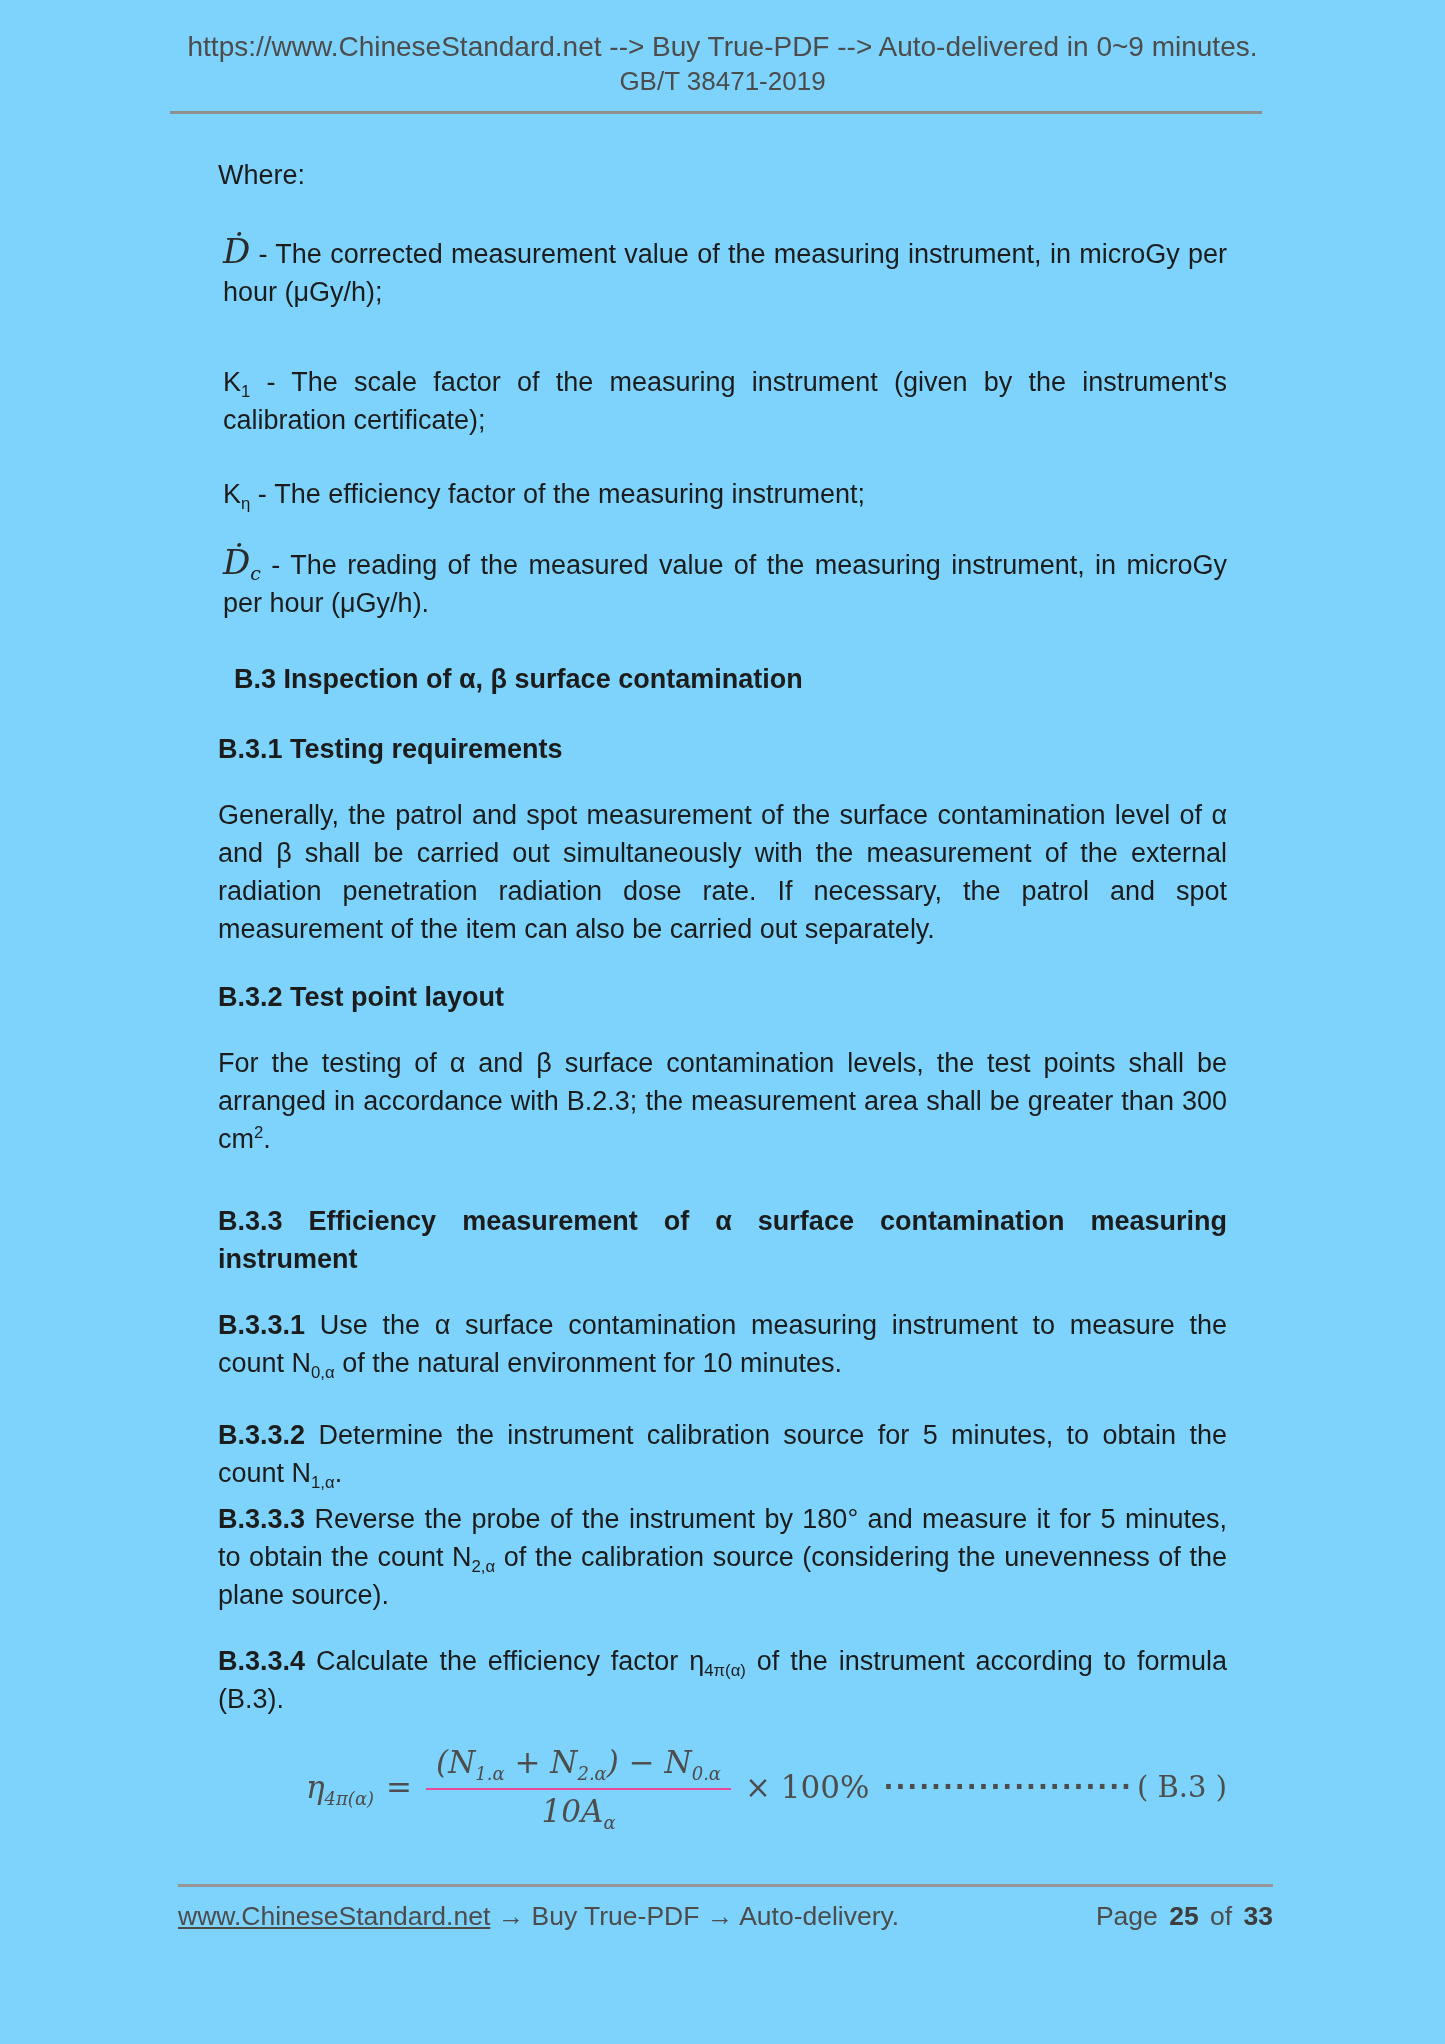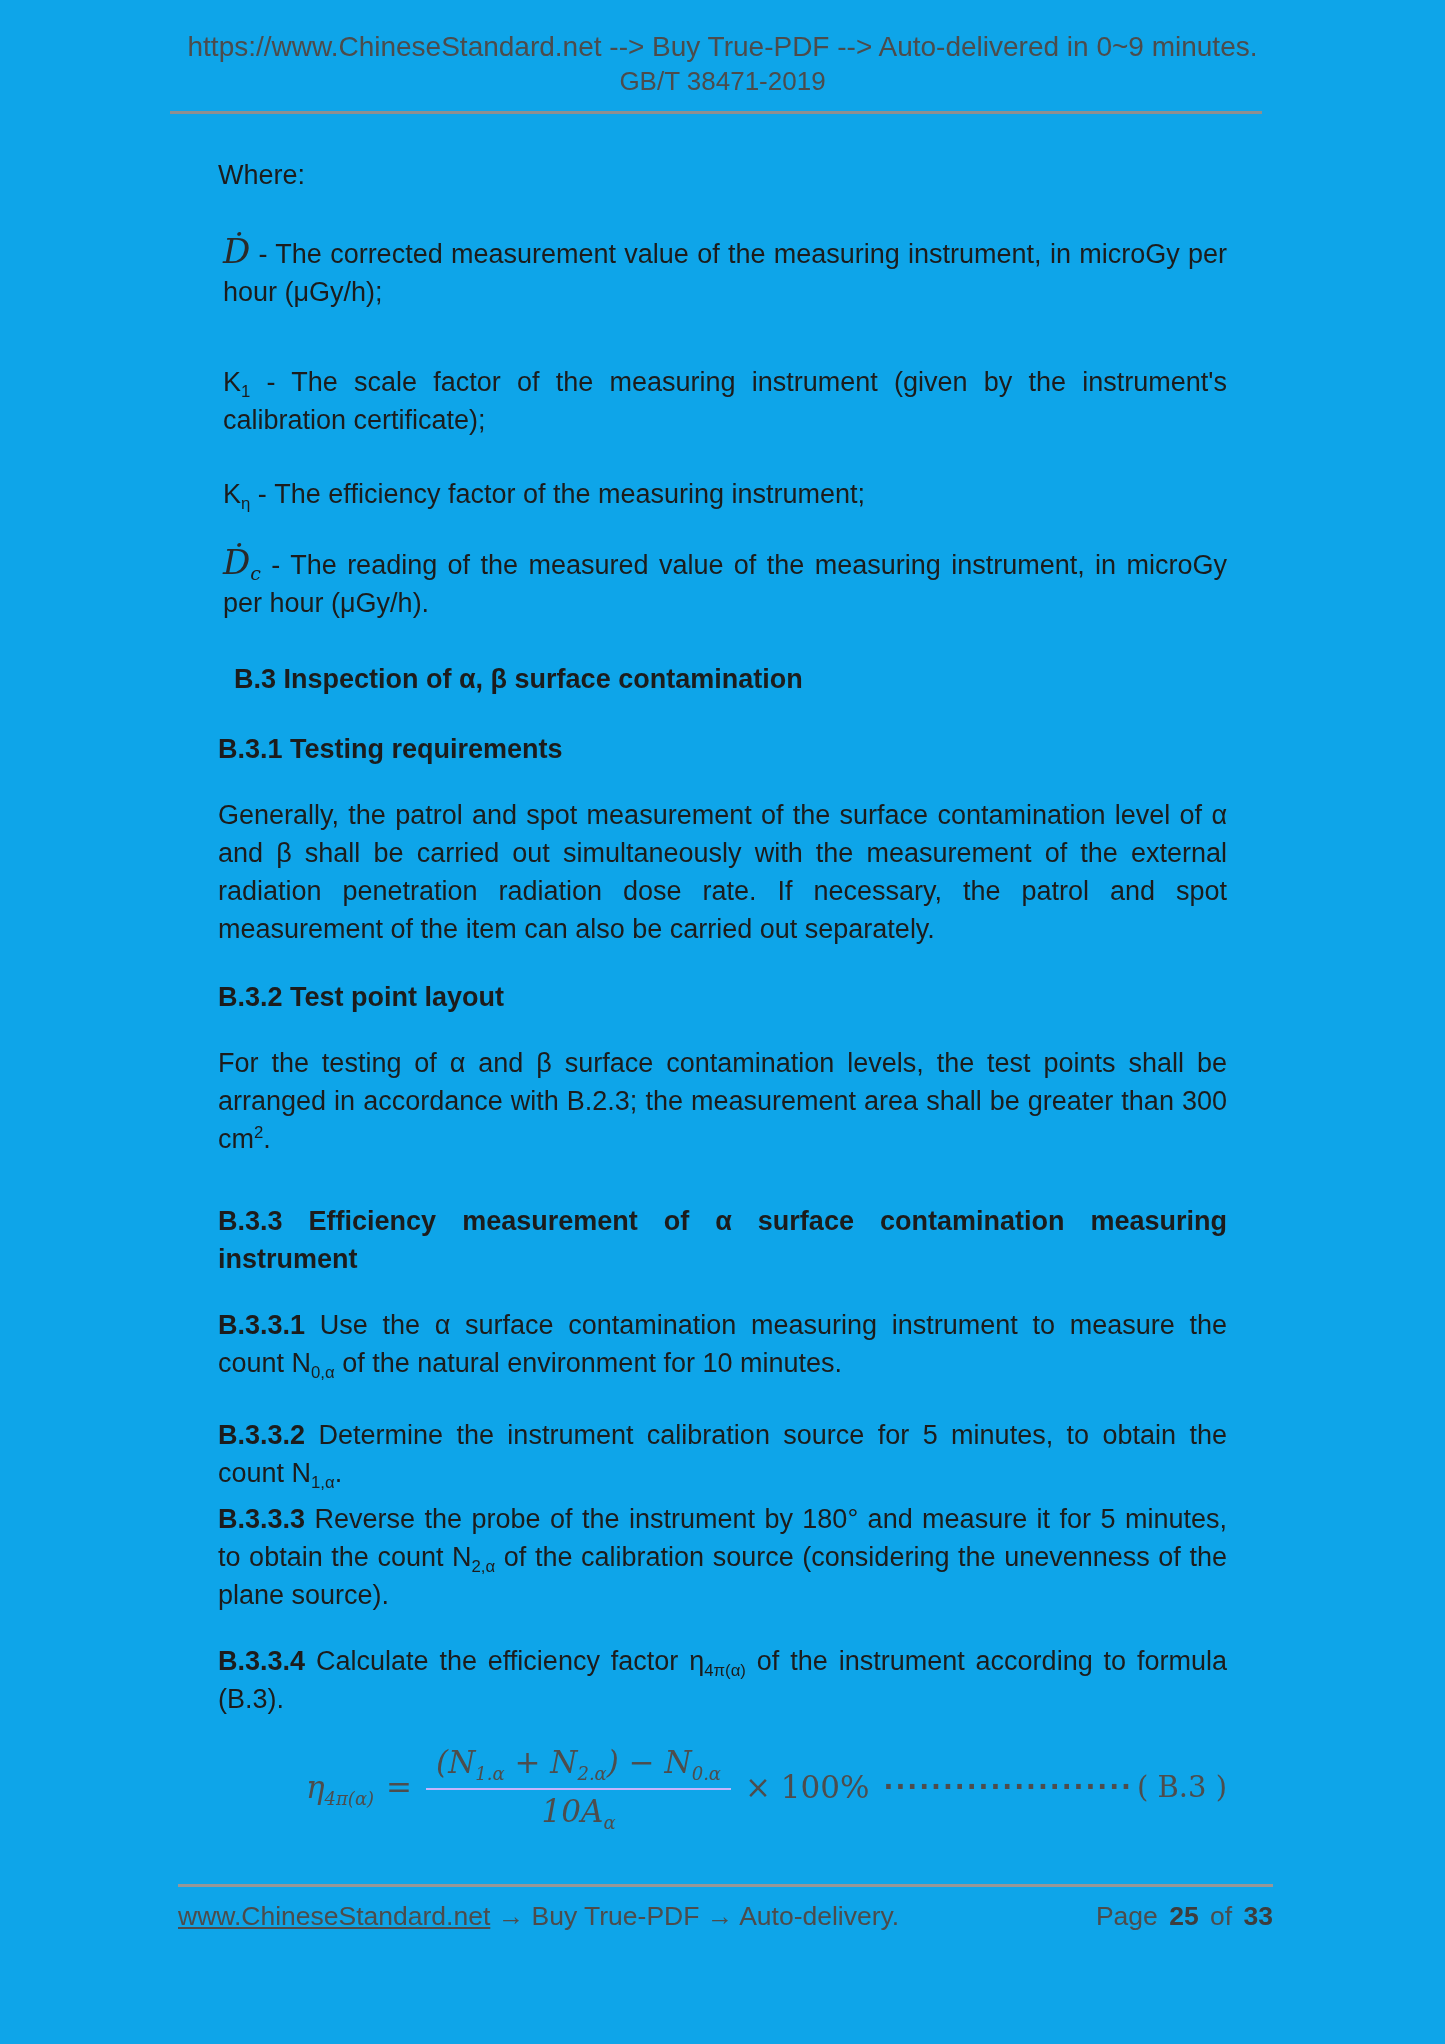--- a/index.html
+++ b/index.html
@@ -1,21 +1,21 @@
 <!DOCTYPE html>
 <html><head>
 <meta charset="utf-8">
 <style>
   * { margin:0; padding:0; box-sizing:border-box; }
   html,body { background:#ffffff; }
   .page{
     position:relative;
     width:1445px; height:2044px;
     margin:0 auto;
-    background:#0ea5e9;
+    background:#7dd3fc;
     overflow:hidden;
     font-family:"Liberation Sans", sans-serif;
     color:#1c1c1c;
   }
   
   .header{ text-align:center; color:#4c4c4c; padding-top:30px; }
   .header-line1{ font-size:28px; line-height:34px; }
   .header-line2{ font-size:26px; line-height:30px; margin-top:2px; }
   
   .content{ padding:0 218px; }
@@ -63,21 +63,21 @@
     display:flex; align-items:center;
     font-family:"DejaVu Serif", serif;
     font-style:italic;
     font-size:31px;
     color:#4d4d4d;
   }
   .formula sub{ font-size:18px; }
   .f-lhs{ }
   .f-eq{ margin-left:12px; font-style:normal; }
   .f-frac{ display:inline-flex; flex-direction:column; align-items:center; margin:0 6px 0 14px; }
-  .f-num{ border-bottom:2px solid #c4b5fd; padding:0 10px 8px; white-space:nowrap; }
+  .f-num{ border-bottom:2px solid #ec4899; padding:0 10px 8px; white-space:nowrap; }
   .f-den{ padding-top:3px; white-space:nowrap; }
   .f-mult{ margin-left:8px; font-style:normal; }
   .f-dots{
     margin-left:auto;
     font-family:"DejaVu Sans", sans-serif;
     font-style:normal; font-weight:bold;
     font-size:26px; letter-spacing:2px;
     white-space:nowrap;
   }
   .f-ref{ font-style:normal; font-size:29px; margin-left:4px; white-space:nowrap; }

